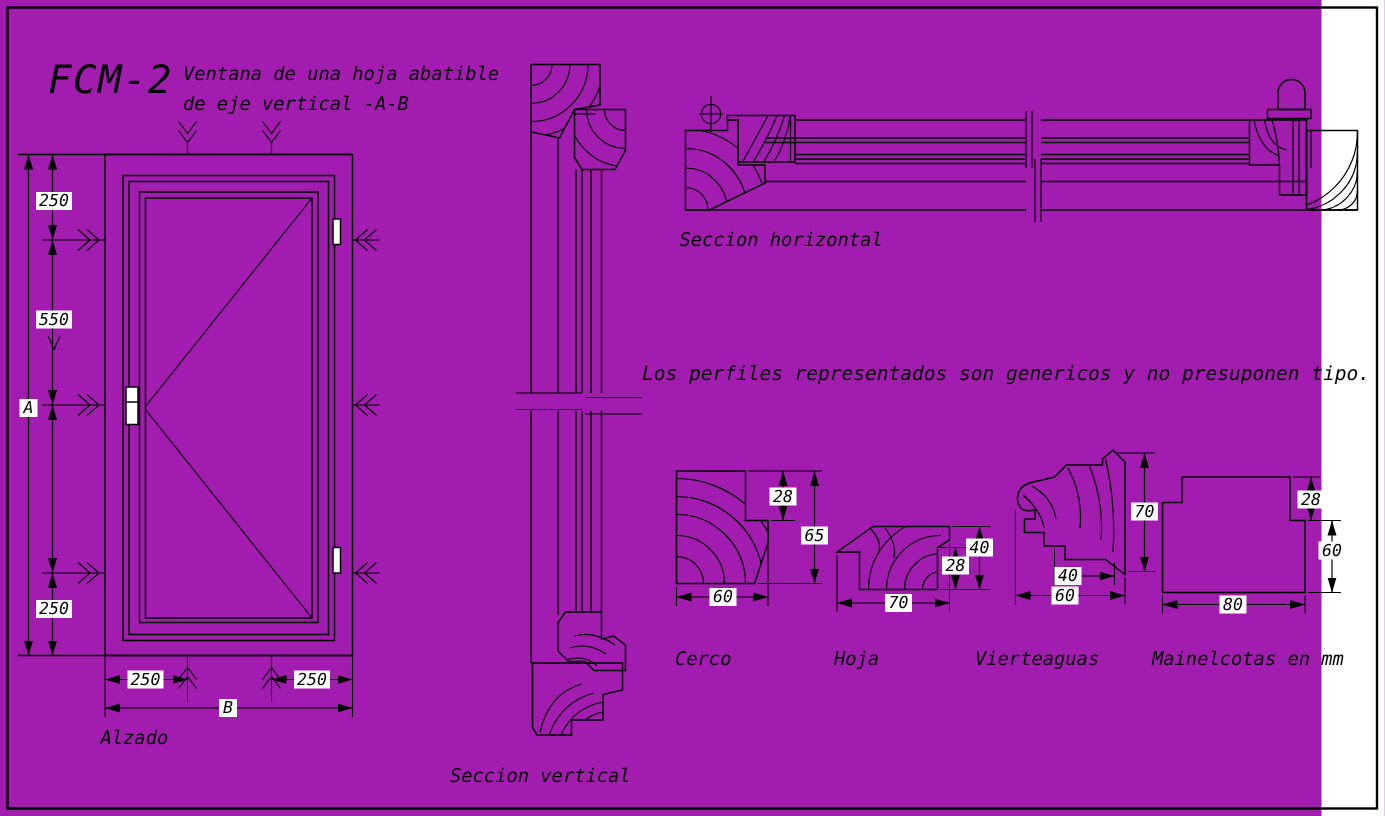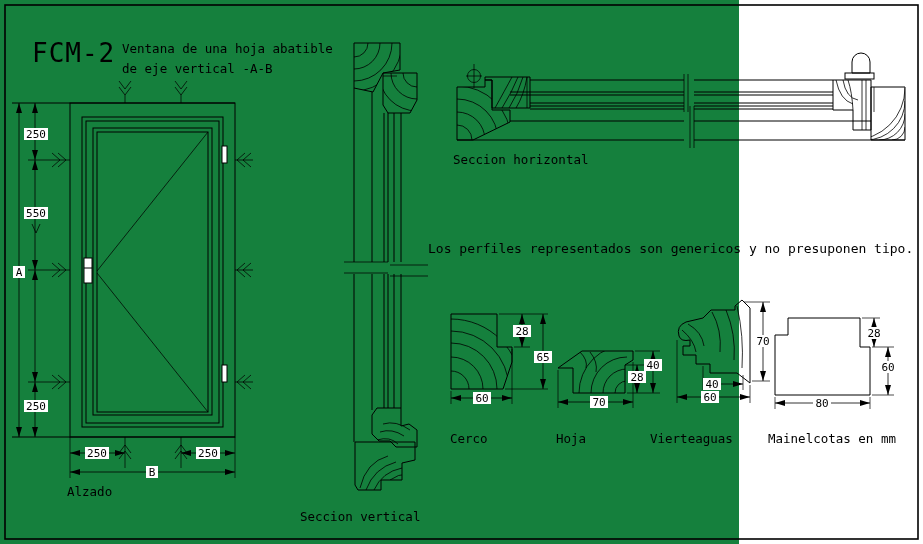--- a/index.html
+++ b/index.html
@@ -1,16 +1,16 @@
 <!DOCTYPE html>
 <html><head>
 <meta charset="utf-8">
 <style>
   html,body{margin:0;padding:0;background:#fff;}
-  #sheet{width:739px;height:544px;position:relative;background:#15803d;}
+  #sheet{width:881px;height:544px;position:relative;background:#a21caf;font-style:italic;}
   svg{display:block;}
   .ln{stroke:#000;stroke-width:1;fill:none;}
   .thick{stroke-width:1.6;}
   .thin{stroke-width:0.75;}
   .fillw{fill:#fff;stroke:#000;stroke-width:1;}
   .grain{stroke:#000;stroke-width:0.8;fill:none;}
   .dim{stroke:#000;stroke-width:0.8;fill:none;marker-start:url(#ar);marker-end:url(#ar);}
   .ext{stroke:#000;stroke-width:0.7;fill:none;}
   .box{fill:#fff;}
   text{font-family:"DejaVu Sans Mono","Liberation Mono",monospace;fill:#000;}

